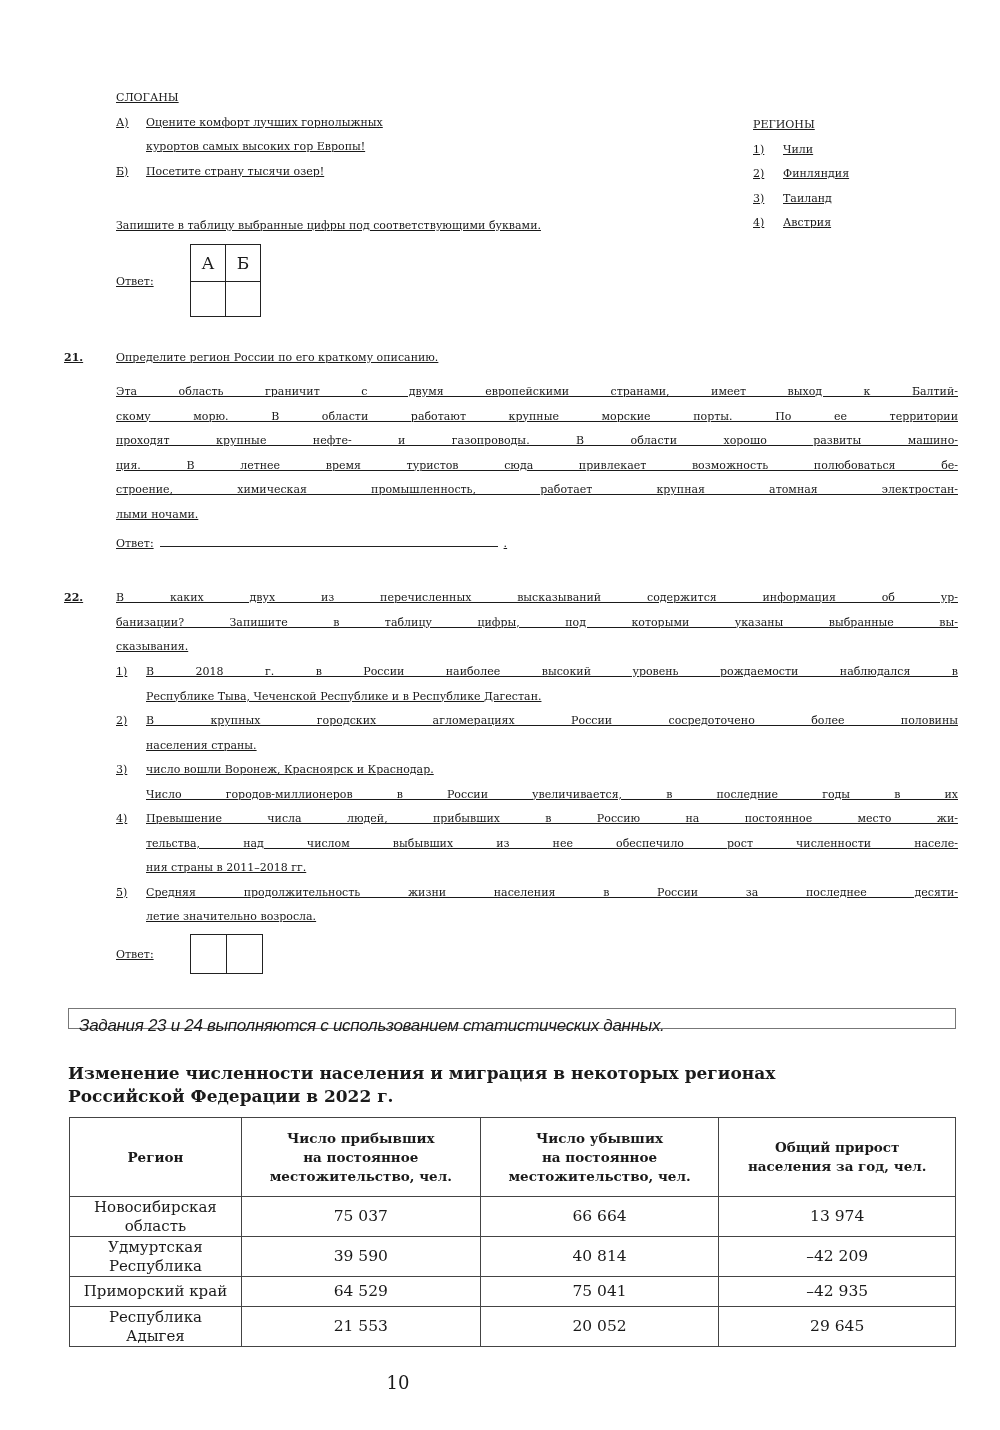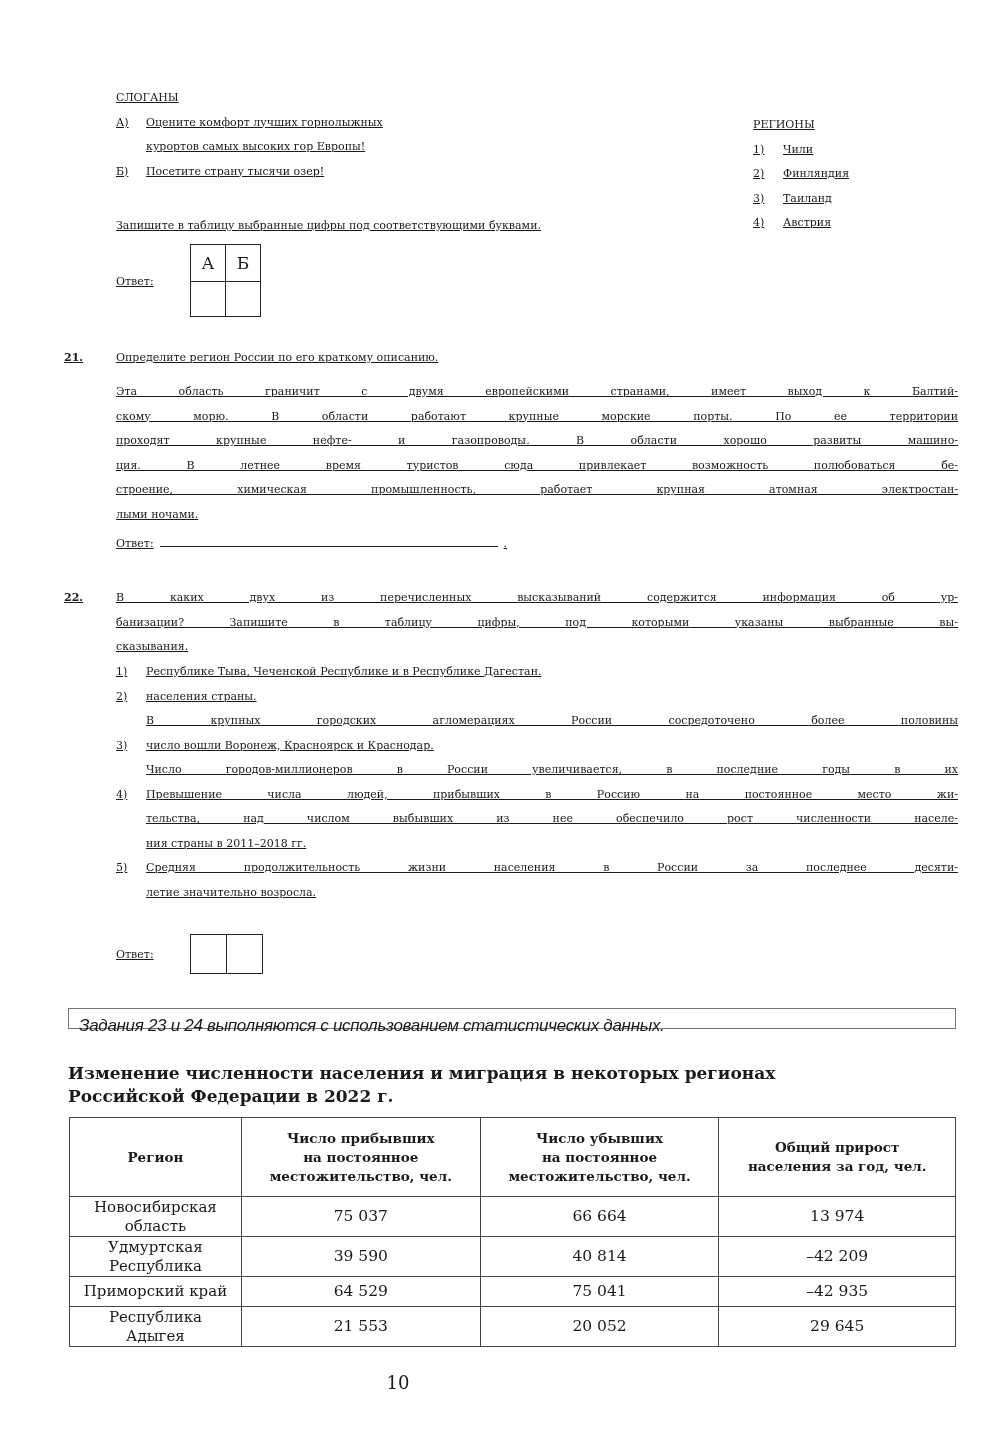--- a/index.html
+++ b/index.html
@@ -154,28 +154,29 @@
 <div id="t22-num" class="abs txt">22.</div>
 <div id="t22-q" class="abs txt">
   <span class="just" style="display:block">В каких двух из перечисленных высказываний содержится информация об ур-</span>
   <span class="just" style="display:block">банизации? Запишите в таблицу цифры, под которыми указаны выбранные вы-</span>
   <span style="display:block">сказывания.</span>
 </div>
 <div id="t22-list" class="abs txt">
   <div class="opt">
     <span class="n">1)</span>
     <span class="b">
+        <span class="ln">В 2018 г. в России наиболее высокий уровень рождаемости наблюдался в</span>
         <span class="ln last">Республике Тыва, Чеченской Республике и в Республике Дагестан.</span>
       </span>
   </div>
   <div class="opt">
     <span class="n">2)</span>
     <span class="b">
+        <span class="ln">В крупных городских агломерациях России сосредоточено более половины</span>
         <span class="ln last">населения страны.</span>
-        <span class="ln">В крупных городских агломерациях России сосредоточено более половины</span>
       </span>
   </div>
   <div class="opt">
     <span class="n">3)</span>
     <span class="b">
         <span class="ln last">число вошли Воронеж, Красноярск и Краснодар.</span>
         <span class="ln">Число городов-миллионеров в России увеличивается, в последние годы в их</span>
       </span>
   </div>
   <div class="opt">

